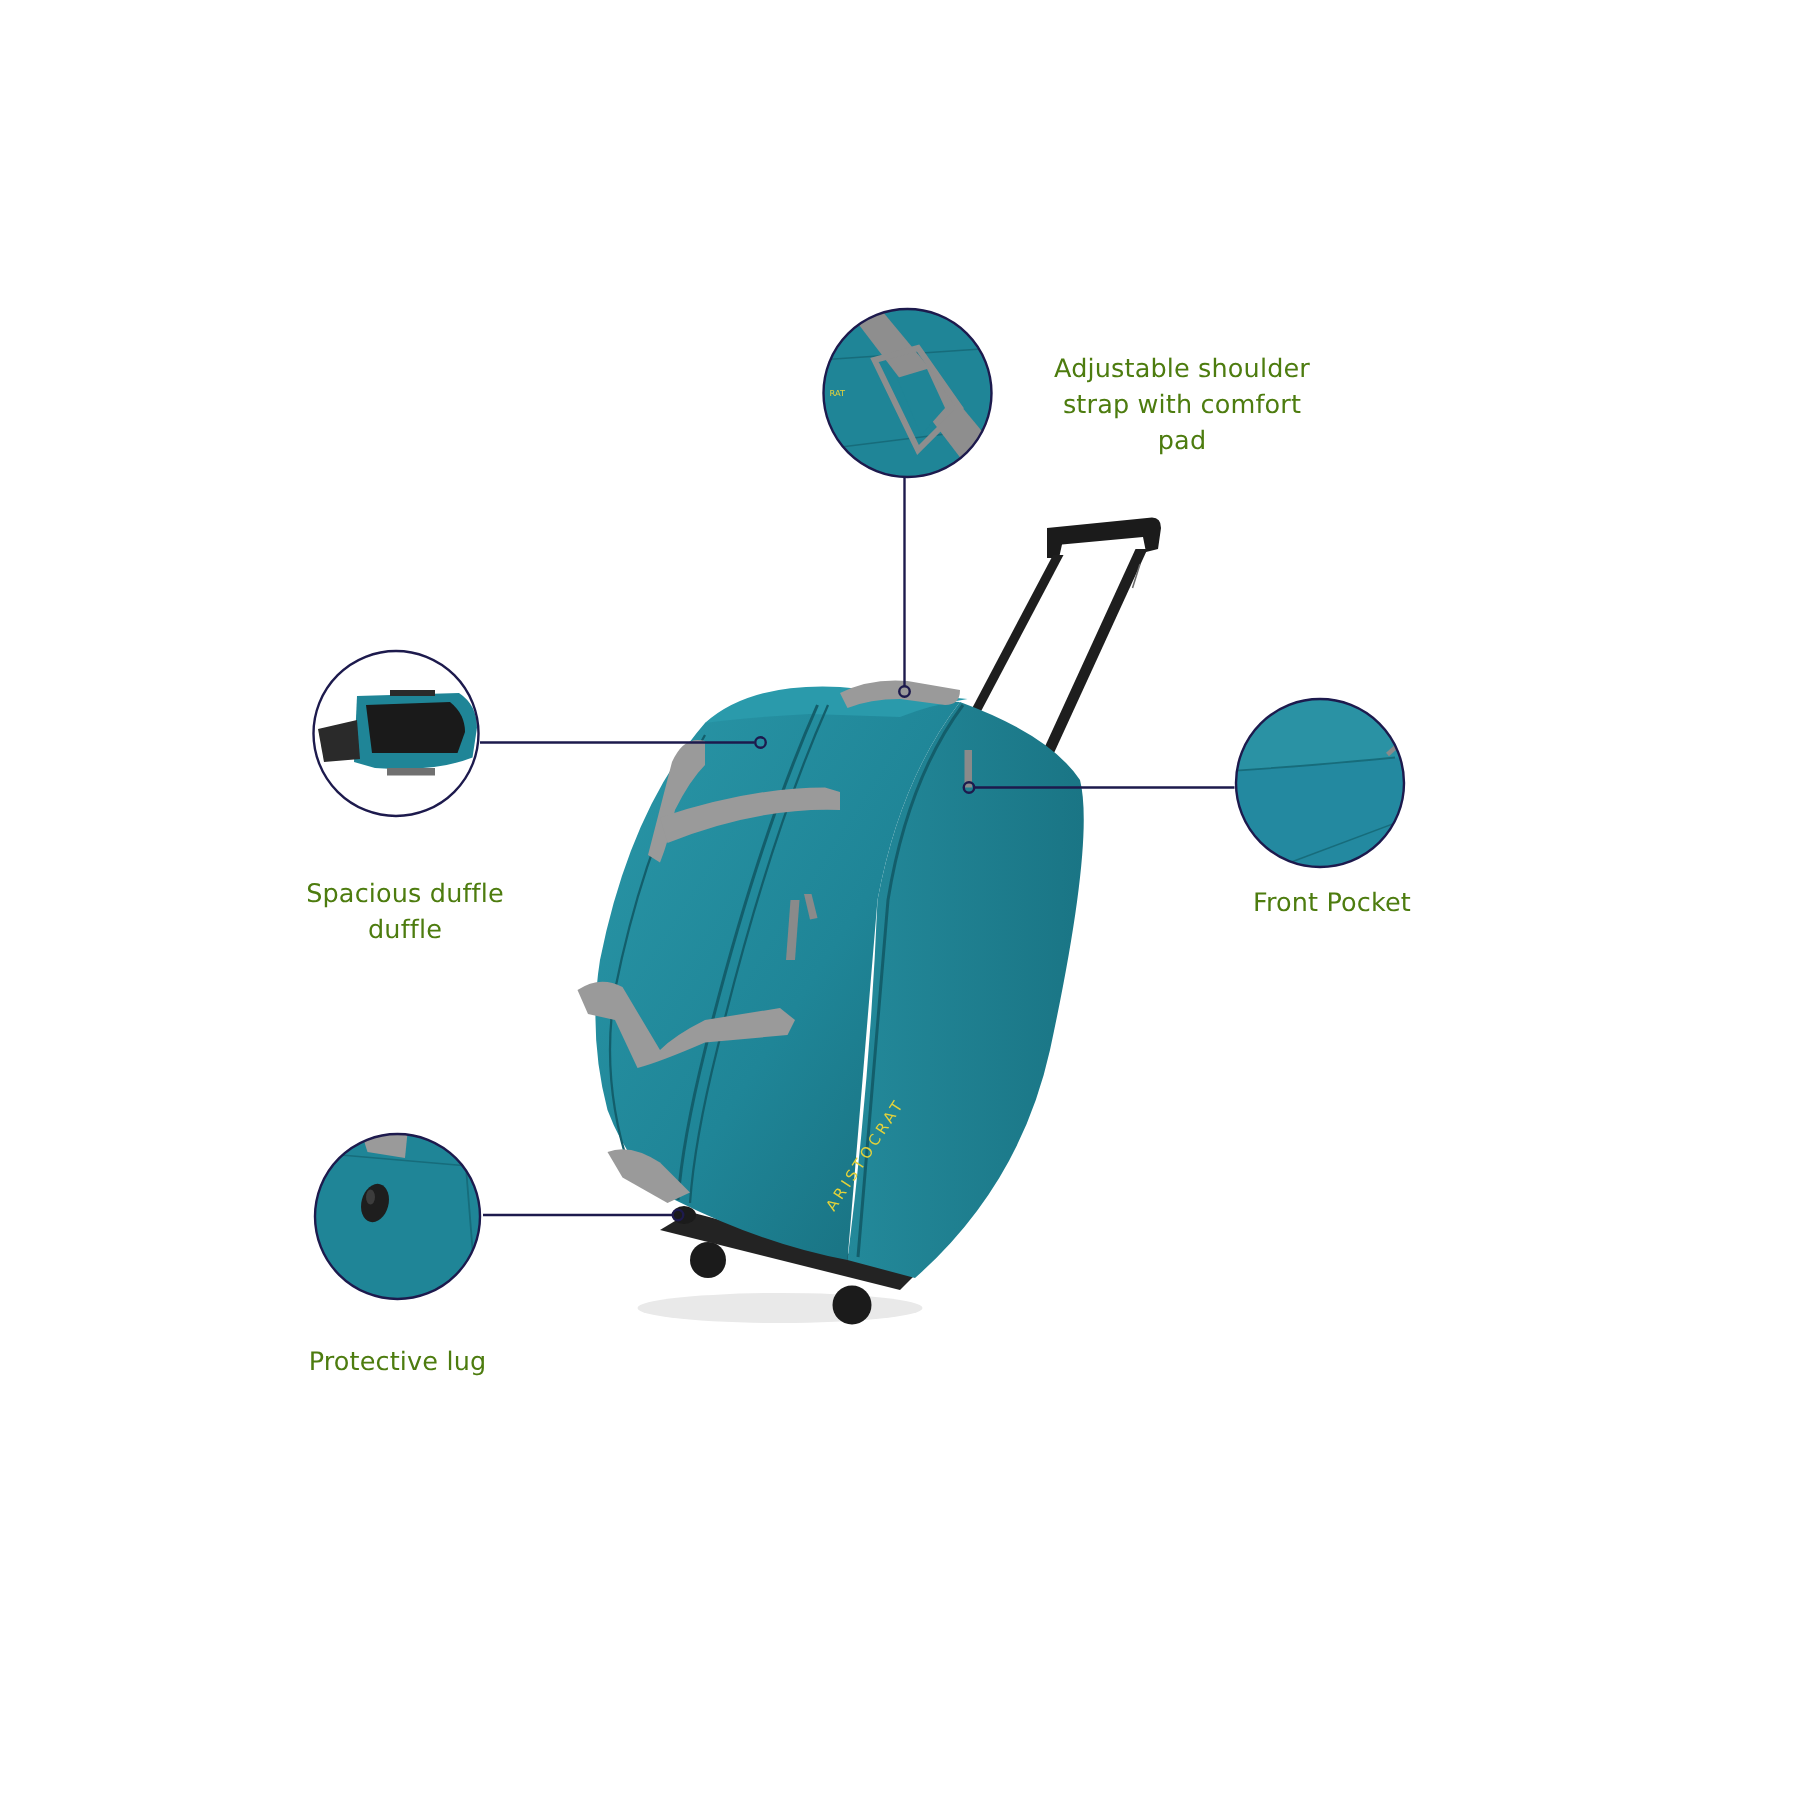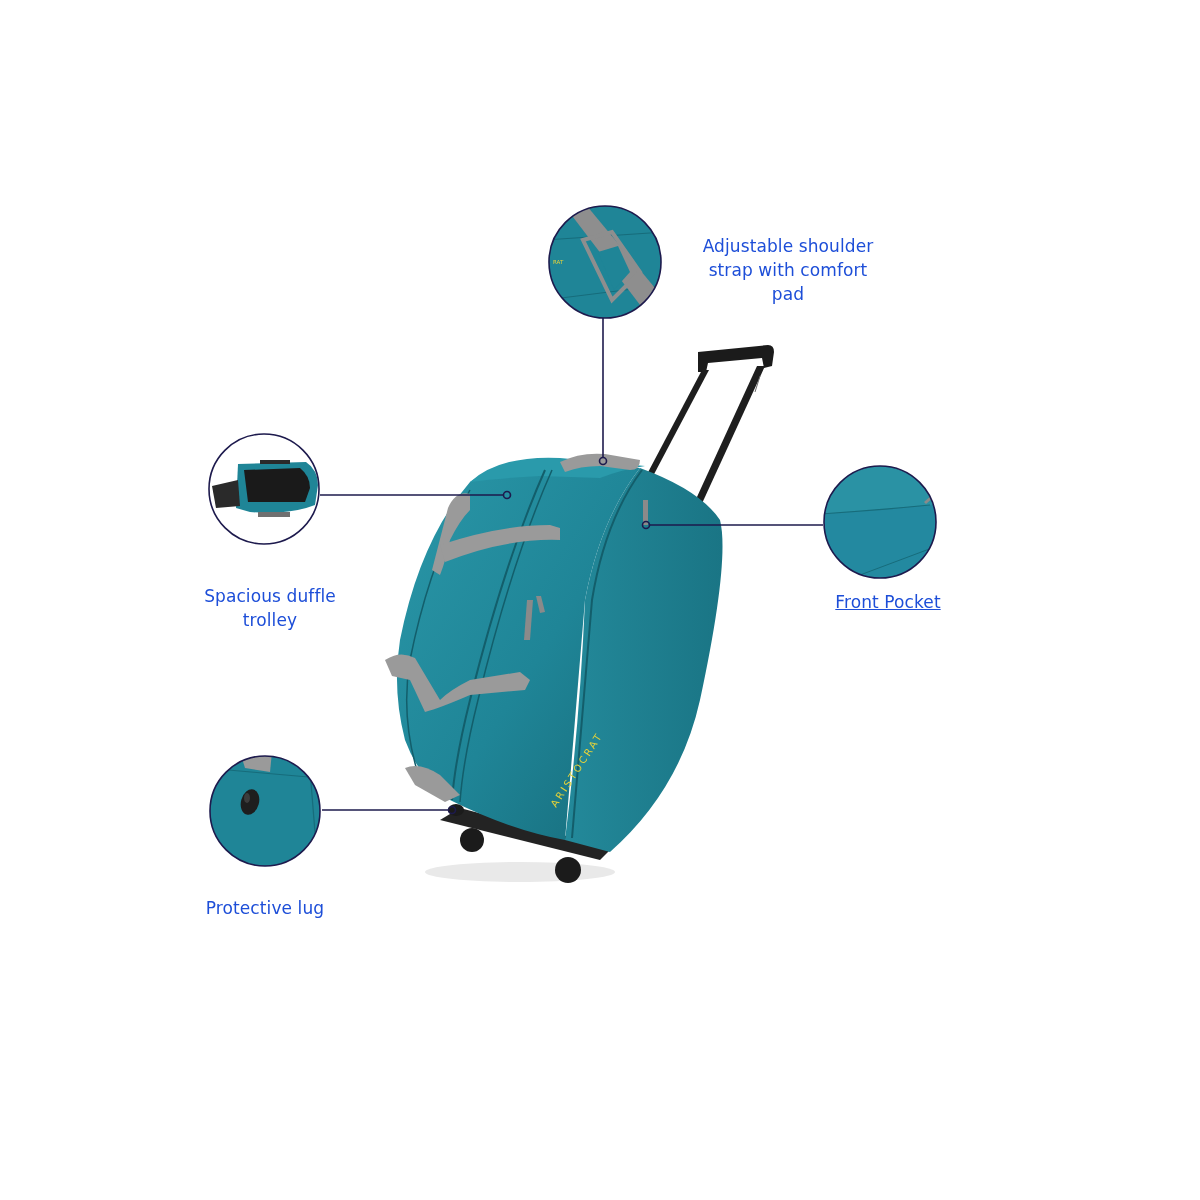--- a/index.html
+++ b/index.html
@@ -1,23 +1,23 @@
 <!DOCTYPE html>
 <html><head>
 <meta charset="utf-8">
 <style>
   html, body { margin: 0; padding: 0; background: #ffffff; }
   body { width: 1200px; height: 1200px; position: relative; overflow: hidden;
          font-family: "DejaVu Sans", "Liberation Sans", sans-serif; }
   .stage { position: absolute; left: 0; top: 0; width: 1200px; height: 1200px; }
-  .label { position: absolute; color: #1d4ed8; font-size: 17px; line-height: 24px;
+  .label { position: absolute; color: #4d7c0f; font-size: 17px; line-height: 24px;
            text-align: center; letter-spacing: 0.1px; white-space: nowrap; }
   #lbl-strap { left: 688px; top: 234px; width: 200px; }
   #lbl-duffle { left: 188px; top: 584px; width: 164px; }
-  #lbl-pocket { left: 818px; top: 590px; width: 140px; text-decoration: underline; }
+  #lbl-pocket { left: 818px; top: 590px; width: 140px; }
   #lbl-lug { left: 190px; top: 896px; width: 150px; }
 </style>
 </head>
 <body>
 
 <div class="stage">
 <svg width="1200" height="1200" viewBox="0 0 1200 1200" xmlns="http://www.w3.org/2000/svg">
   <defs>
     <clipPath id="clip-strap">
           <circle cx="605" cy="262" r="56"></circle>
@@ -147,21 +147,21 @@
 
   
   <div class="label" id="lbl-strap">
     <div>Adjustable shoulder</div>
     <div>strap with comfort</div>
     <div>pad</div>
   </div>
 
   <div class="label" id="lbl-duffle">
     <div>Spacious duffle</div>
-    <div>trolley</div>
+    <div>duffle</div>
   </div>
 
   <div class="label" id="lbl-pocket">
     <div>Front Pocket</div>
   </div>
 
   <div class="label" id="lbl-lug">
     <div>Protective lug</div>
   </div>
 </div>

